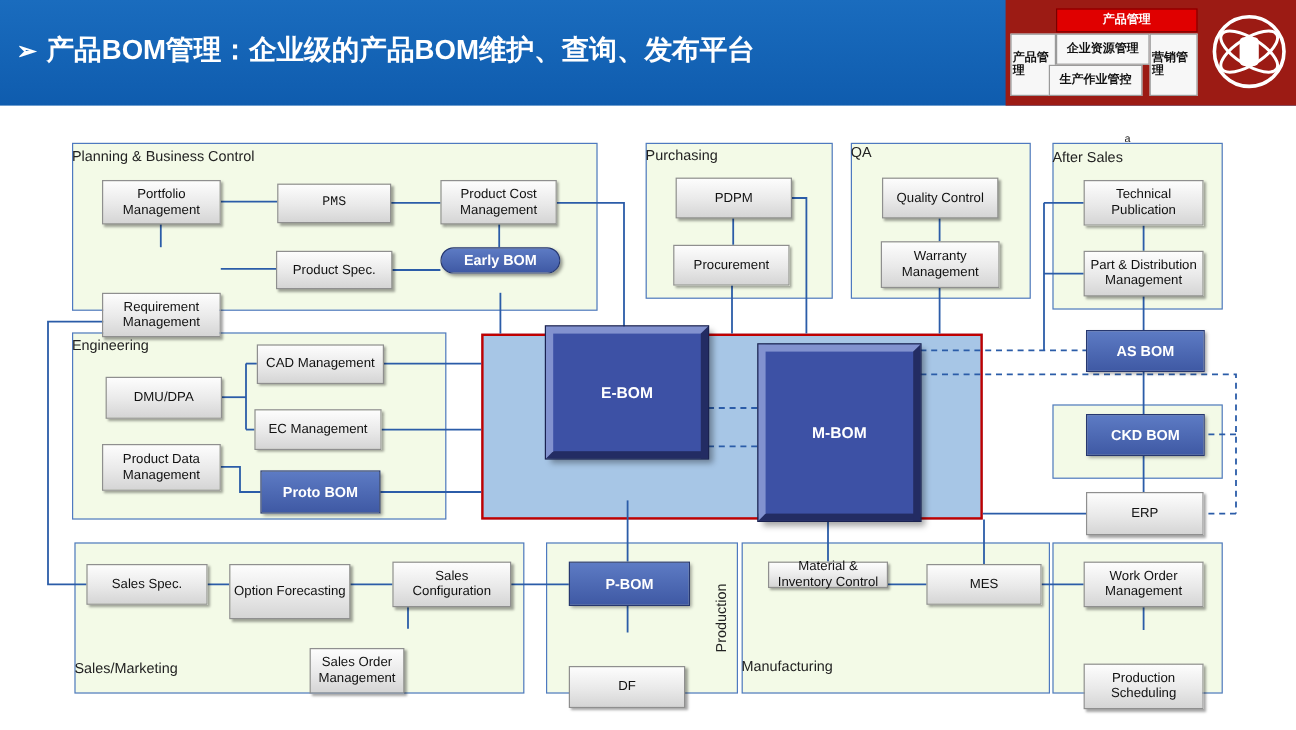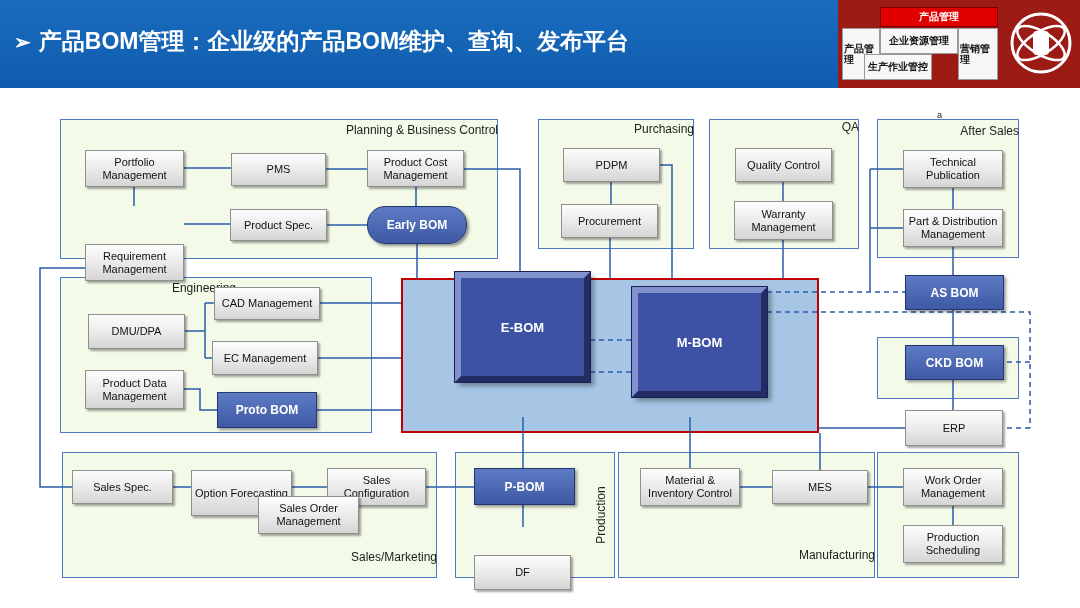--- a/index.html
+++ b/index.html
@@ -12,21 +12,21 @@
   .header{left:0;top:0;width:1080px;height:88px;background:linear-gradient(180deg,#1a6cbe 0%,#0f5cae 100%);z-index:3;}
   .title-wrap{left:14px;top:26px;color:#fff;font-size:23px;font-weight:bold;white-space:nowrap;z-index:4;}
   .title-arrow{margin-right:8px;font-size:20px;}
   .legend-panel{left:838px;top:0;width:242px;height:88px;background:#9c1b14;z-index:4;}
   .lcell{position:absolute;box-sizing:border-box;background:#f7f7f7;border:1px solid #9a9a9a;
          color:#111;font-size:10px;font-weight:bold;display:flex;align-items:center;justify-content:center;
          line-height:1.15;padding:1px;}
   .lcell-red{background:#e00000;color:#fff;border:1px solid #7a0000;}
   
   .group{background:#f3fae7;border:1px solid #4e79c0;z-index:0;}
-  .glabel{position:absolute;font-size:12px;color:#222;z-index:2;text-align:right;}
+  .glabel{position:absolute;font-size:12px;color:#222;z-index:2;text-align:left;}
   .core-panel{background:#a7c6e6;border:2px solid #c00000;z-index:0;}
   
   .wires{position:absolute;left:0;top:0;width:1080px;height:608px;z-index:1;pointer-events:none;}
   
   .node{background:linear-gradient(180deg,#fdfdfd 0%,#e9e9e9 55%,#d5d5d5 100%);
         border:1px solid #8f8f8f;box-shadow:2px 2px 2px rgba(0,0,0,0.35);
         font-size:11px;color:#111;display:flex;align-items:center;justify-content:center;
         text-align:center;line-height:1.15;padding:1px 3px;z-index:2;}
   .bom{background:linear-gradient(180deg,#5d7bc4 0%,#3f59a4 100%);
        border:1px solid #26376f;box-shadow:2px 2px 3px rgba(0,0,0,0.4);
@@ -44,21 +44,21 @@
 
 <div class="abs header"></div>
 <div class="abs title-wrap">
   <span class="title-arrow">➢</span><span>产品BOM管理：企业级的产品BOM维护、查询、发布平台</span>
 </div>
 
 <div class="abs legend-panel">
   <div class="lcell lcell-red" style="left:42px;top:7px;width:118px;height:20px;">产品管理</div>
   <div class="lcell" style="left:4px;top:28px;width:38px;height:52px;">产品管理</div>
   <div class="lcell" style="left:42px;top:28px;width:78px;height:26px;">企业资源管理</div>
-  <div class="lcell" style="left:26px;top:54px;width:68px;height:26px;">生产作业管控</div>
+  <div class="lcell" style="left:36px;top:54px;width:78px;height:26px;">生产作业管控</div>
   <div class="lcell" style="left:120px;top:28px;width:40px;height:52px;">营销管理</div>
   <svg style="position:absolute;left:170px;top:10px;" width="66" height="66" viewBox="0 0 66 66">
     <circle cx="33" cy="33" r="29" fill="none" stroke="#ffffff" stroke-width="3"></circle>
     <ellipse cx="33" cy="33" rx="27" ry="11" fill="none" stroke="#ffffff" stroke-width="2.5" transform="rotate(-32 33 33)"></ellipse>
     <ellipse cx="33" cy="33" rx="27" ry="11" fill="none" stroke="#ffffff" stroke-width="2.5" transform="rotate(32 33 33)"></ellipse>
     <rect x="25" y="21" width="16" height="24" rx="4" fill="#ffffff"></rect>
   </svg>
 </div>
 
 <div class="abs group" style="left:60px;top:119px;width:438px;height:140px;"></div>
@@ -131,51 +131,51 @@
     <polyline points="767,292 905,292"></polyline>
     <polyline points="767,312 1030,312 1030,428"></polyline>
     <polyline points="1030,362 1004,362"></polyline>
     <polyline points="1030,428 1003,428"></polyline>
     <polyline points="590,340 632,340"></polyline>
     <polyline points="590,372 632,372"></polyline>
   </g>
 </svg>
 
 <div class="abs node" style="left:85px;top:150px;width:99px;height:37px;">Portfolio Management</div>
-<div class="abs node" style="left:231px;top:153px;width:95px;height:33px;">PMS</div>
+<div class="abs node" style="left:231px;top:153px;width:95px;height:33px;font-family:Liberation Mono, monospace;">PMS</div>
 <div class="abs node" style="left:367px;top:150px;width:97px;height:37px;">Product Cost Management</div>
 <div class="abs node" style="left:85px;top:206px;width:99px;height:37px;margin-top:38px;">Requirement Management</div>
 <div class="abs node" style="left:230px;top:209px;width:97px;height:32px;">Product Spec.</div>
-<div class="abs bom" style="left:367px;top:206px;width:100px;height:38px;border-radius:18px;">Early BOM</div>
+<div class="abs bom" style="left:367px;top:206px;width:100px;height:22px;border-radius:18px;">Early BOM</div>
 
 <div class="abs node" style="left:563px;top:148px;width:97px;height:34px;">PDPM</div>
 <div class="abs node" style="left:561px;top:204px;width:97px;height:34px;">Procurement</div>
 
 <div class="abs node" style="left:735px;top:148px;width:97px;height:34px;">Quality Control</div>
 <div class="abs node" style="left:734px;top:201px;width:99px;height:39px;">Warranty Management</div>
 
 <div class="abs node" style="left:903px;top:150px;width:100px;height:38px;text-align:center;">Technical Publication</div>
 <div class="abs node" style="left:903px;top:209px;width:100px;height:38px;">Part &amp; Distribution Management</div>
 <div class="abs bom" style="left:905px;top:275px;width:99px;height:35px;">AS BOM</div>
 <div class="abs bom" style="left:905px;top:345px;width:99px;height:35px;">CKD BOM</div>
 <div class="abs node" style="left:905px;top:410px;width:98px;height:36px;">ERP</div>
 
 <div class="abs node" style="left:214px;top:287px;width:106px;height:33px;">CAD Management</div>
 <div class="abs node" style="left:88px;top:314px;width:97px;height:35px;">DMU/DPA</div>
 <div class="abs node" style="left:212px;top:341px;width:106px;height:34px;">EC Management</div>
 <div class="abs node" style="left:85px;top:370px;width:99px;height:39px;">Product Data Management</div>
 <div class="abs bom" style="left:217px;top:392px;width:100px;height:36px;">Proto BOM</div>
 
 <div class="abs core-box" style="left:455px;top:272px;width:135px;height:110px;">E-BOM</div>
-<div class="abs core-box" style="left:632px;top:287px;width:135px;height:110px;">M-BOM</div>
+<div class="abs core-box" style="left:632px;top:287px;width:135px;height:147px;">M-BOM</div>
 
 <div class="abs node" style="left:72px;top:470px;width:101px;height:34px;">Sales Spec.</div>
 <div class="abs node" style="left:191px;top:470px;width:101px;height:46px;">Option Forecasting</div>
 <div class="abs node" style="left:327px;top:468px;width:99px;height:38px;">Sales Configuration</div>
-<div class="abs node" style="left:258px;top:496px;width:101px;height:38px;">Sales Order Management</div>
+<div class="abs node" style="left:258px;top:540px;width:79px;height:38px;">Sales Order Management</div>
 
 <div class="abs bom" style="left:474px;top:468px;width:101px;height:37px;">P-BOM</div>
 <div class="abs node" style="left:474px;top:527px;width:97px;height:35px;margin-top:28px;">DF</div>
 
-<div class="abs node" style="left:640px;top:468px;width:100px;height:38px;">Material &amp; Inventory Control</div>
+<div class="abs node" style="left:640px;top:468px;width:100px;height:22px;">Material &amp; Inventory Control</div>
 <div class="abs node" style="left:772px;top:470px;width:96px;height:34px;text-align:center;">MES</div>
 <div class="abs node" style="left:903px;top:468px;width:100px;height:38px;">Work Order Management</div>
-<div class="abs node" style="left:903px;top:525px;width:100px;height:38px;">Production Scheduling</div>
+<div class="abs node" style="left:903px;top:553px;width:100px;height:38px;">Production Scheduling</div>
 
 </body></html>

